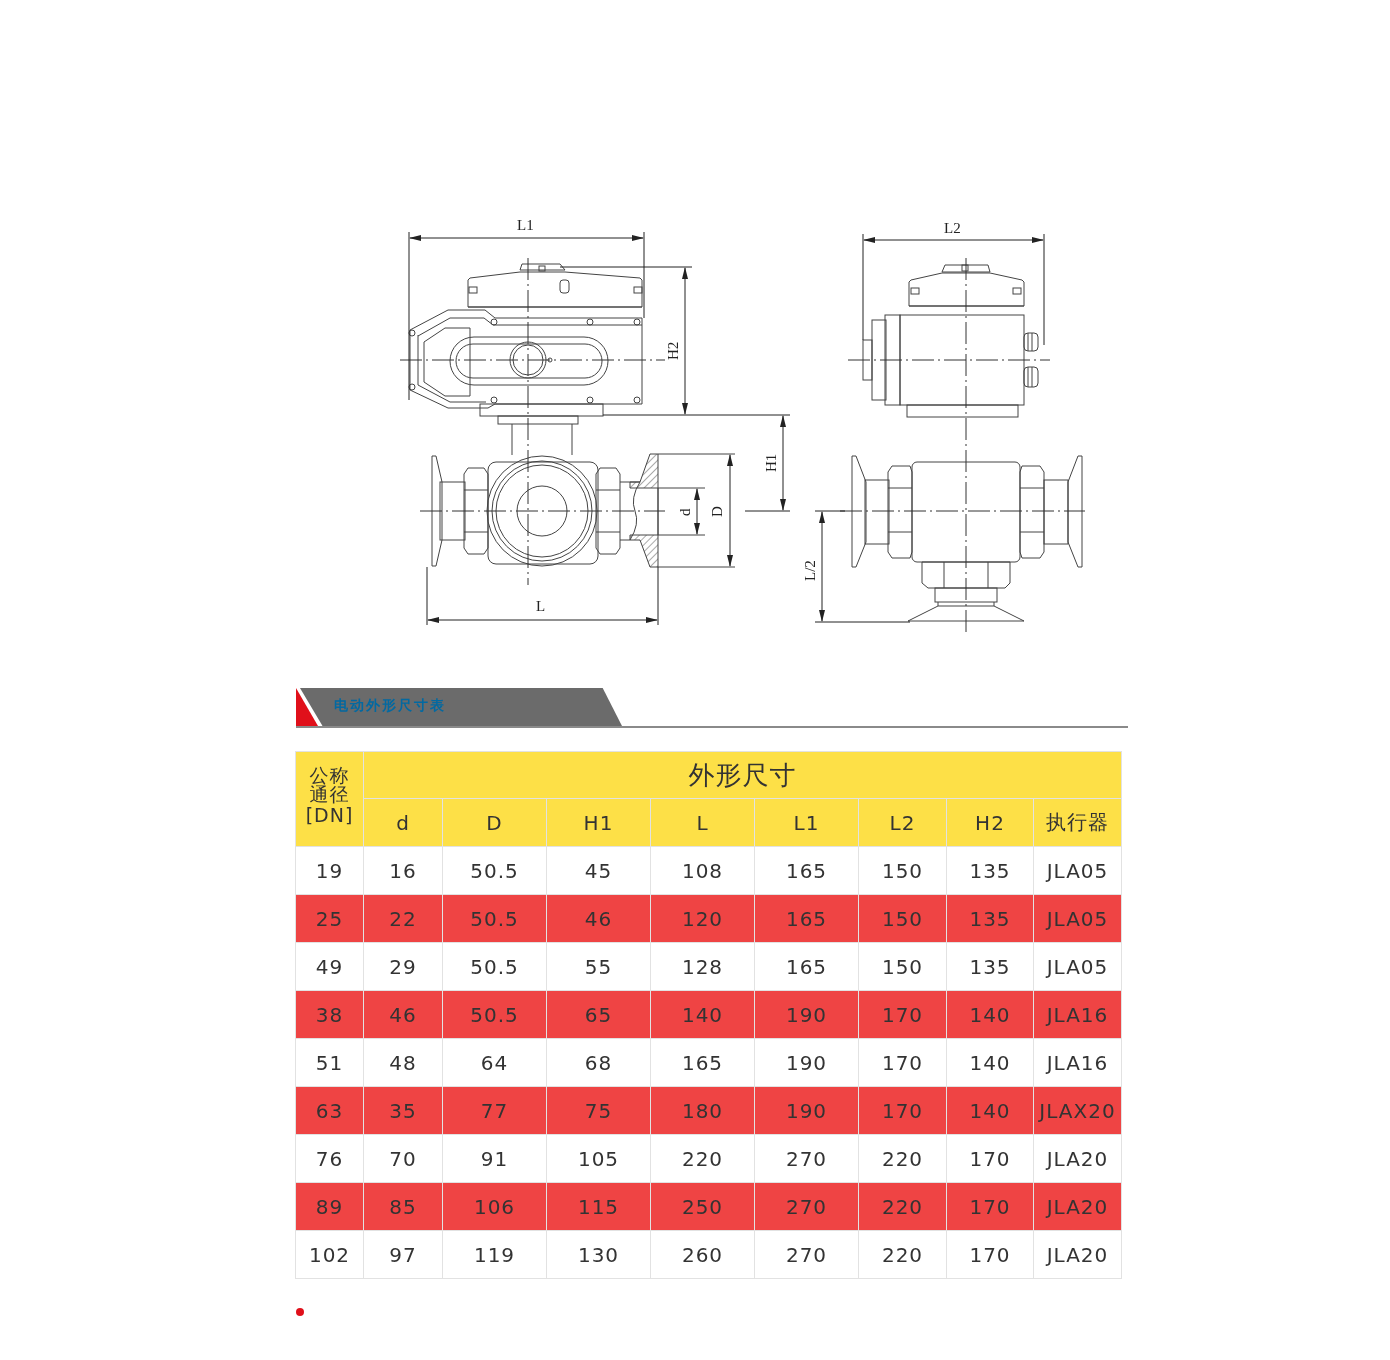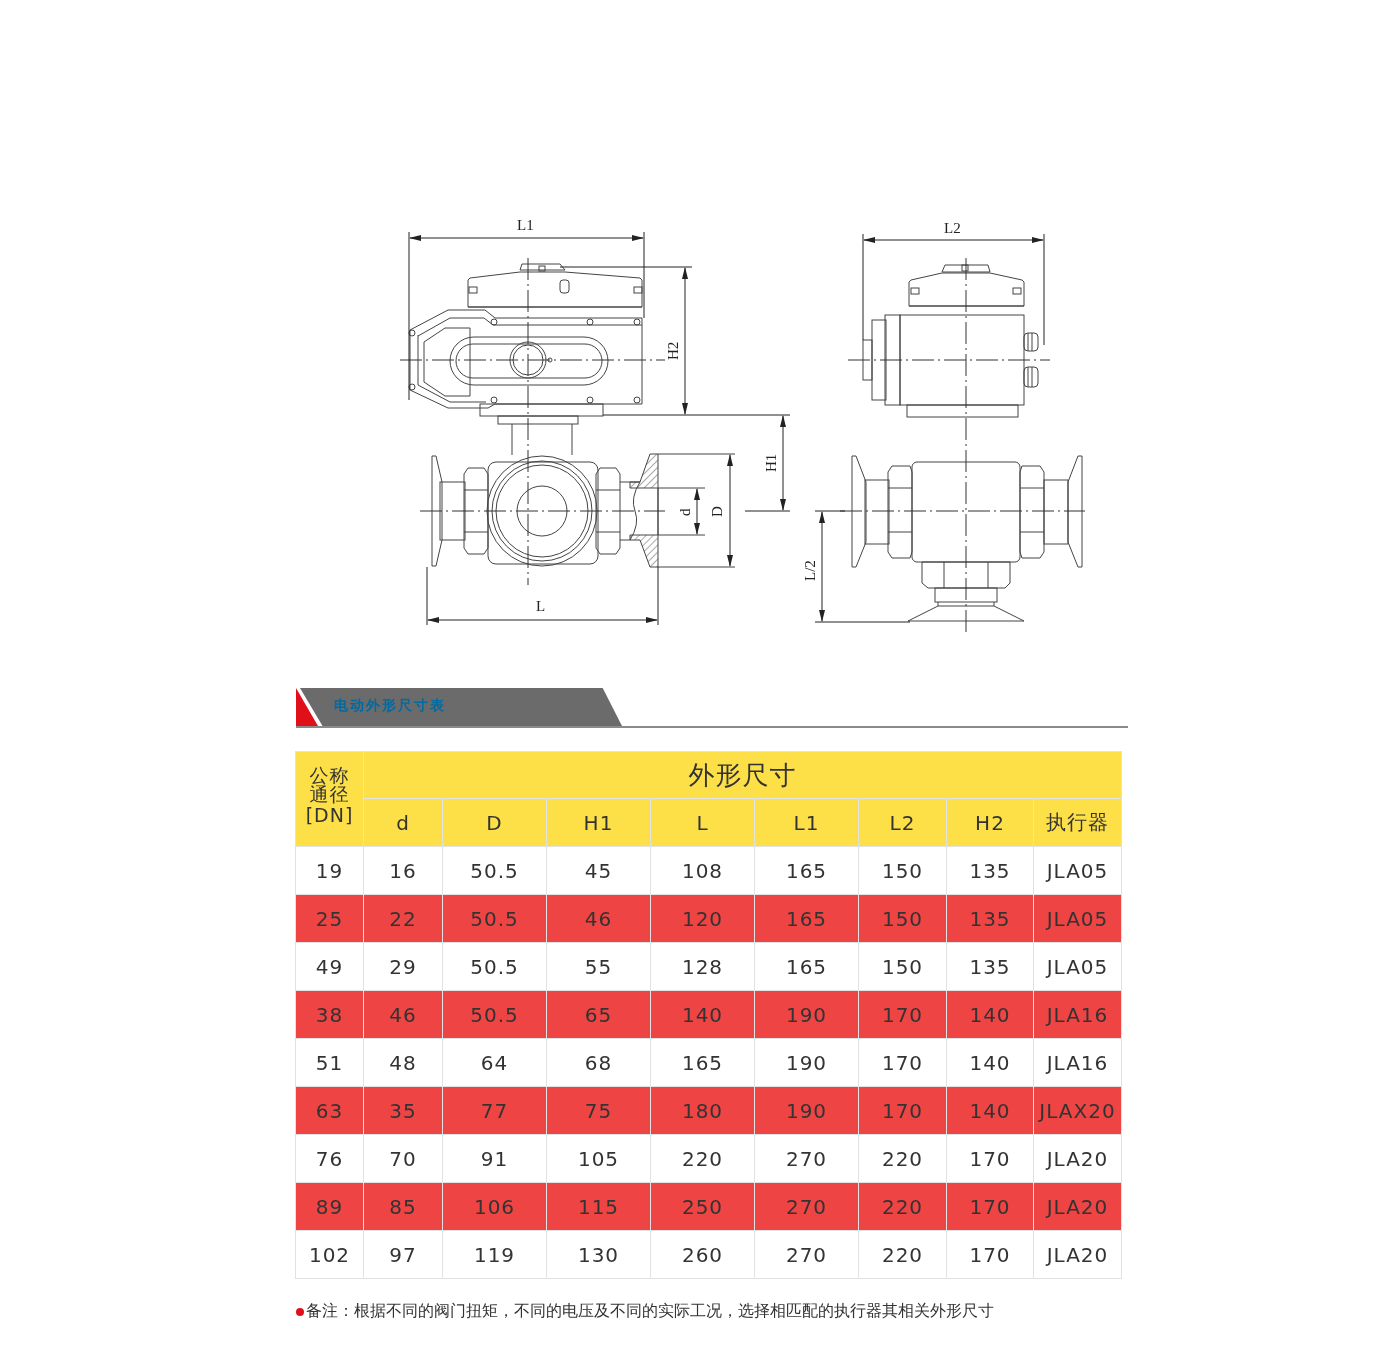--- a/index.html
+++ b/index.html
@@ -338,14 +338,14 @@
         <td>260</td>
         <td>270</td>
         <td>220</td>
         <td>170</td>
         <td>JLA20</td>
       </tr>
     </tbody>
 </table>
 
 <div class="note">
-  <div><span class="dot"></span><span>备注：根据不同的阀门扭矩，不同的电压及不同的实际工况，选择相匹配的执行器其相关外形尺寸</span></div>
+  <div><span class="dot"></span></div>
 </div>
 
 </body></html>

